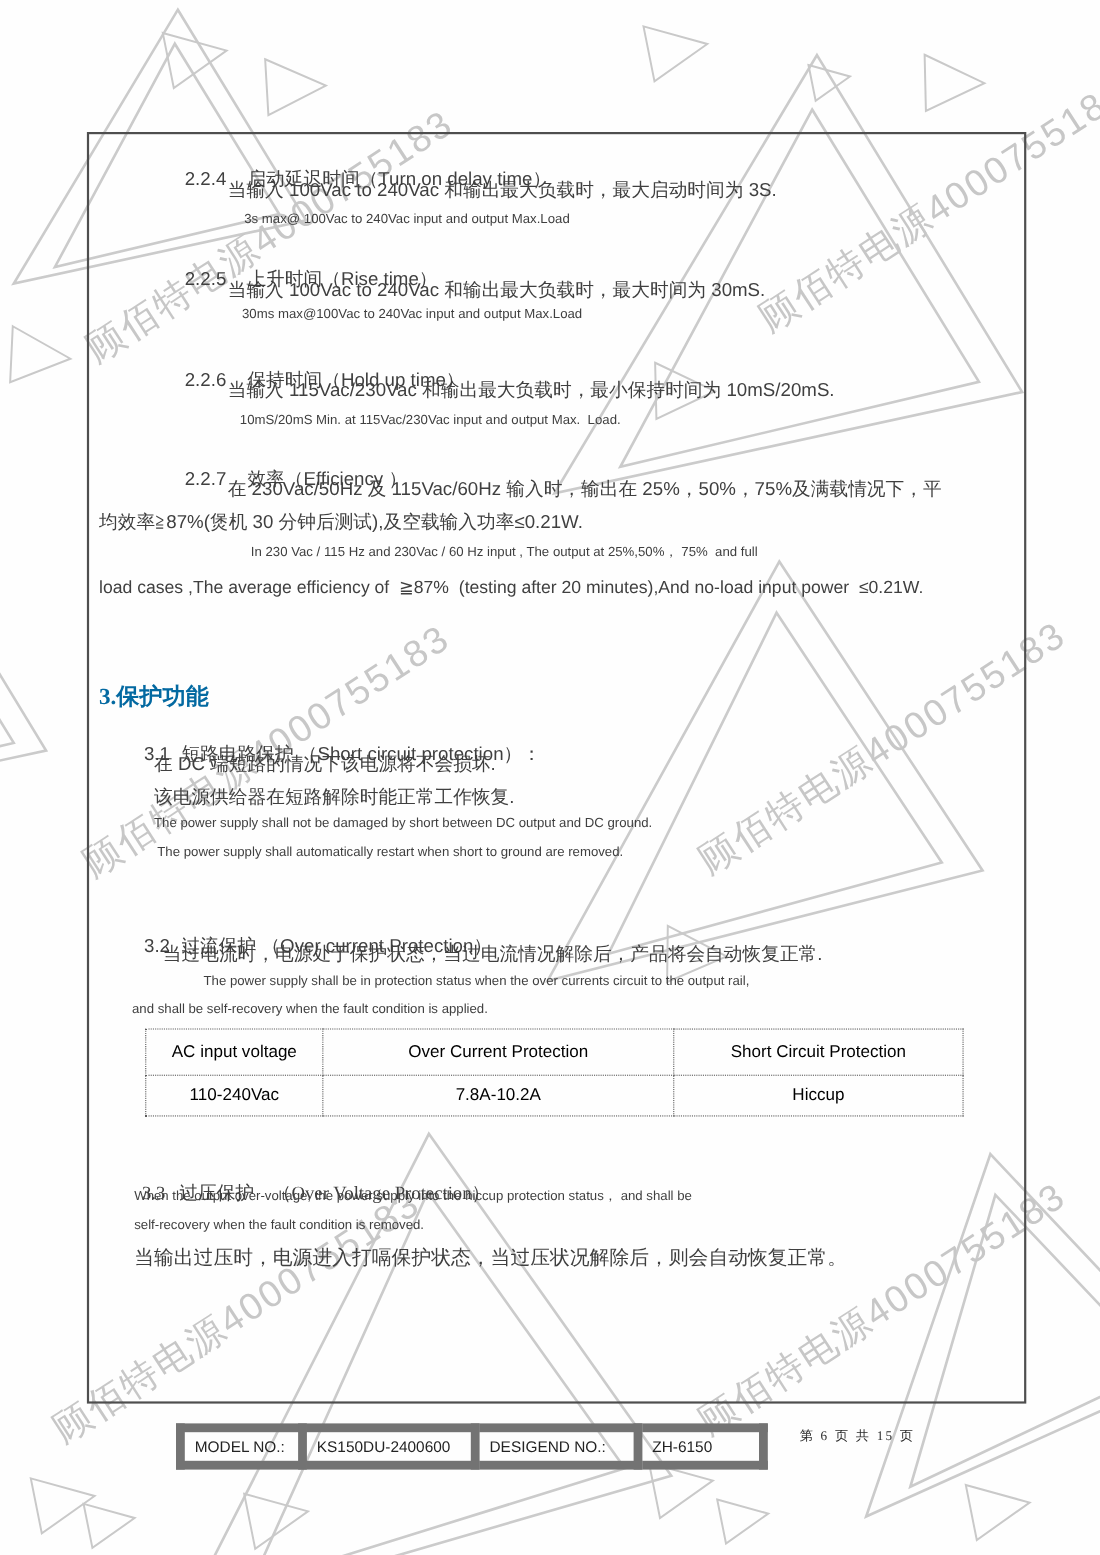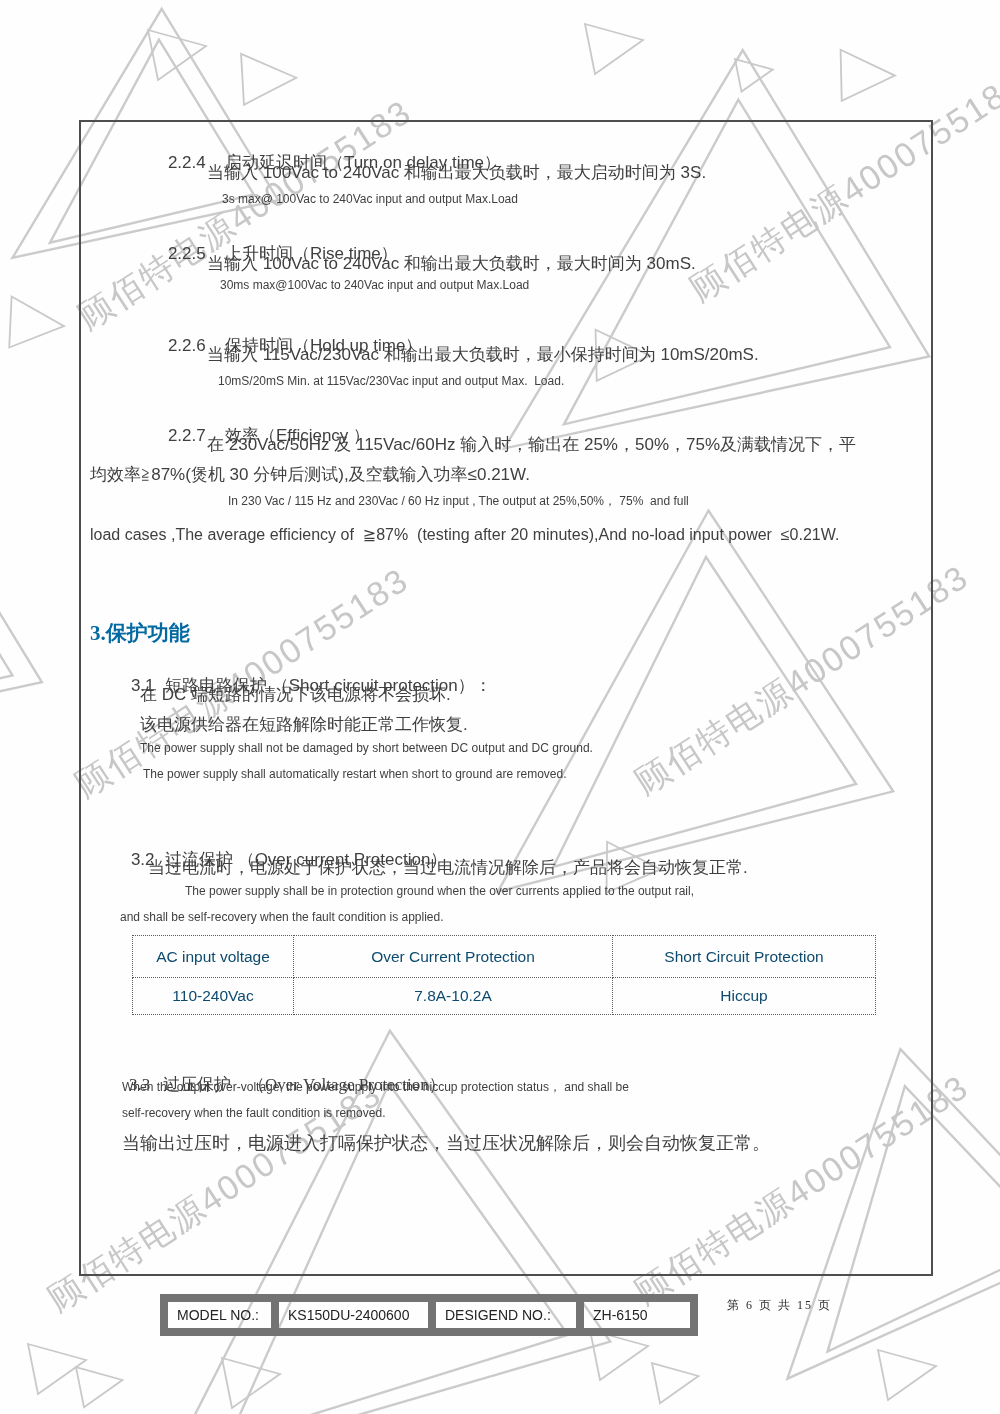--- a/index.html
+++ b/index.html
@@ -16,21 +16,21 @@
   .cn{font-size:17px;}
   .en{font-size:12px;}
   .small-en{font-size:16px;}
   .serif{font-family:"Liberation Serif",serif;}
   .h3{font-size:21px;font-weight:bold;color:#0369a1;font-family:Liberation Serif, serif;}
   .num{display:inline-block;}
   .w56{width:57px;}
   .w34{width:34px;}
   
   .ptable{position:absolute;left:132px;top:935px;width:740px;border-collapse:collapse;z-index:2;
-          table-layout:fixed;font-size:15.5px;color:#0c4a6e;}
+          table-layout:fixed;font-size:15.5px;color:#000000;}
   .ptable td{border:1px dotted #5a5a5a;text-align:center;vertical-align:middle;padding:0;}
   .ptable tr.hd td{height:41px;}
   .ptable tr.dt td{height:36px;}
   
   .ftable{position:absolute;left:160px;top:1294px;width:462px;border-collapse:collapse;z-index:2;
           table-layout:fixed;font-size:14px;color:#232323;}
   .ftable td{border:8px solid #737373;height:26px;vertical-align:middle;padding:0 0 0 9px;white-space:nowrap;}
   .pageno{position:absolute;left:727px;top:1297px;font-family:"Liberation Serif",serif;
           font-size:12px;color:#2b2b2b;letter-spacing:2px;z-index:2;}
 </style>
@@ -115,21 +115,21 @@
   </div>
   <div class="ln cn" style="left:140px;top:684px;">在 DC 端短路的情况下该电源将不会损坏.</div>
   <div class="ln cn" style="left:140px;top:714px;">该电源供给器在短路解除时能正常工作恢复.</div>
   <div class="ln en" style="left:140px;top:741px;">The power supply shall not be damaged by short between DC output and DC ground.</div>
   <div class="ln en" style="left:143px;top:767px;">The power supply shall automatically restart when short to ground are removed.</div>
 
   <div class="ln cn" style="left:112px;top:828px;">
     <span class="num w34">3.2</span><span>过流保护 （Over current Protection）</span>
   </div>
   <div class="ln cn" style="left:148px;top:857px;text-align:right;">当过电流时，电源处于保护状态，当过电流情况解除后，产品将会自动恢复正常.</div>
-  <div class="ln en" style="left:185px;top:884px;">The power supply shall be in protection ground when the over currents applied to the output rail,</div>
+  <div class="ln en" style="left:185px;top:884px;">The power supply shall be in protection status when the over currents circuit to the output rail,</div>
   <div class="ln en" style="left:120px;top:910px;">and shall be self-recovery when the fault condition is applied.</div>
 
   <table class="ptable">
     <tbody>
       <tr class="hd">
         <td style="width:160px;">AC input voltage</td>
         <td style="width:318px;">Over Current Protection</td>
         <td style="width:262px;">Short Circuit Protection</td>
       </tr>
       <tr class="dt">

